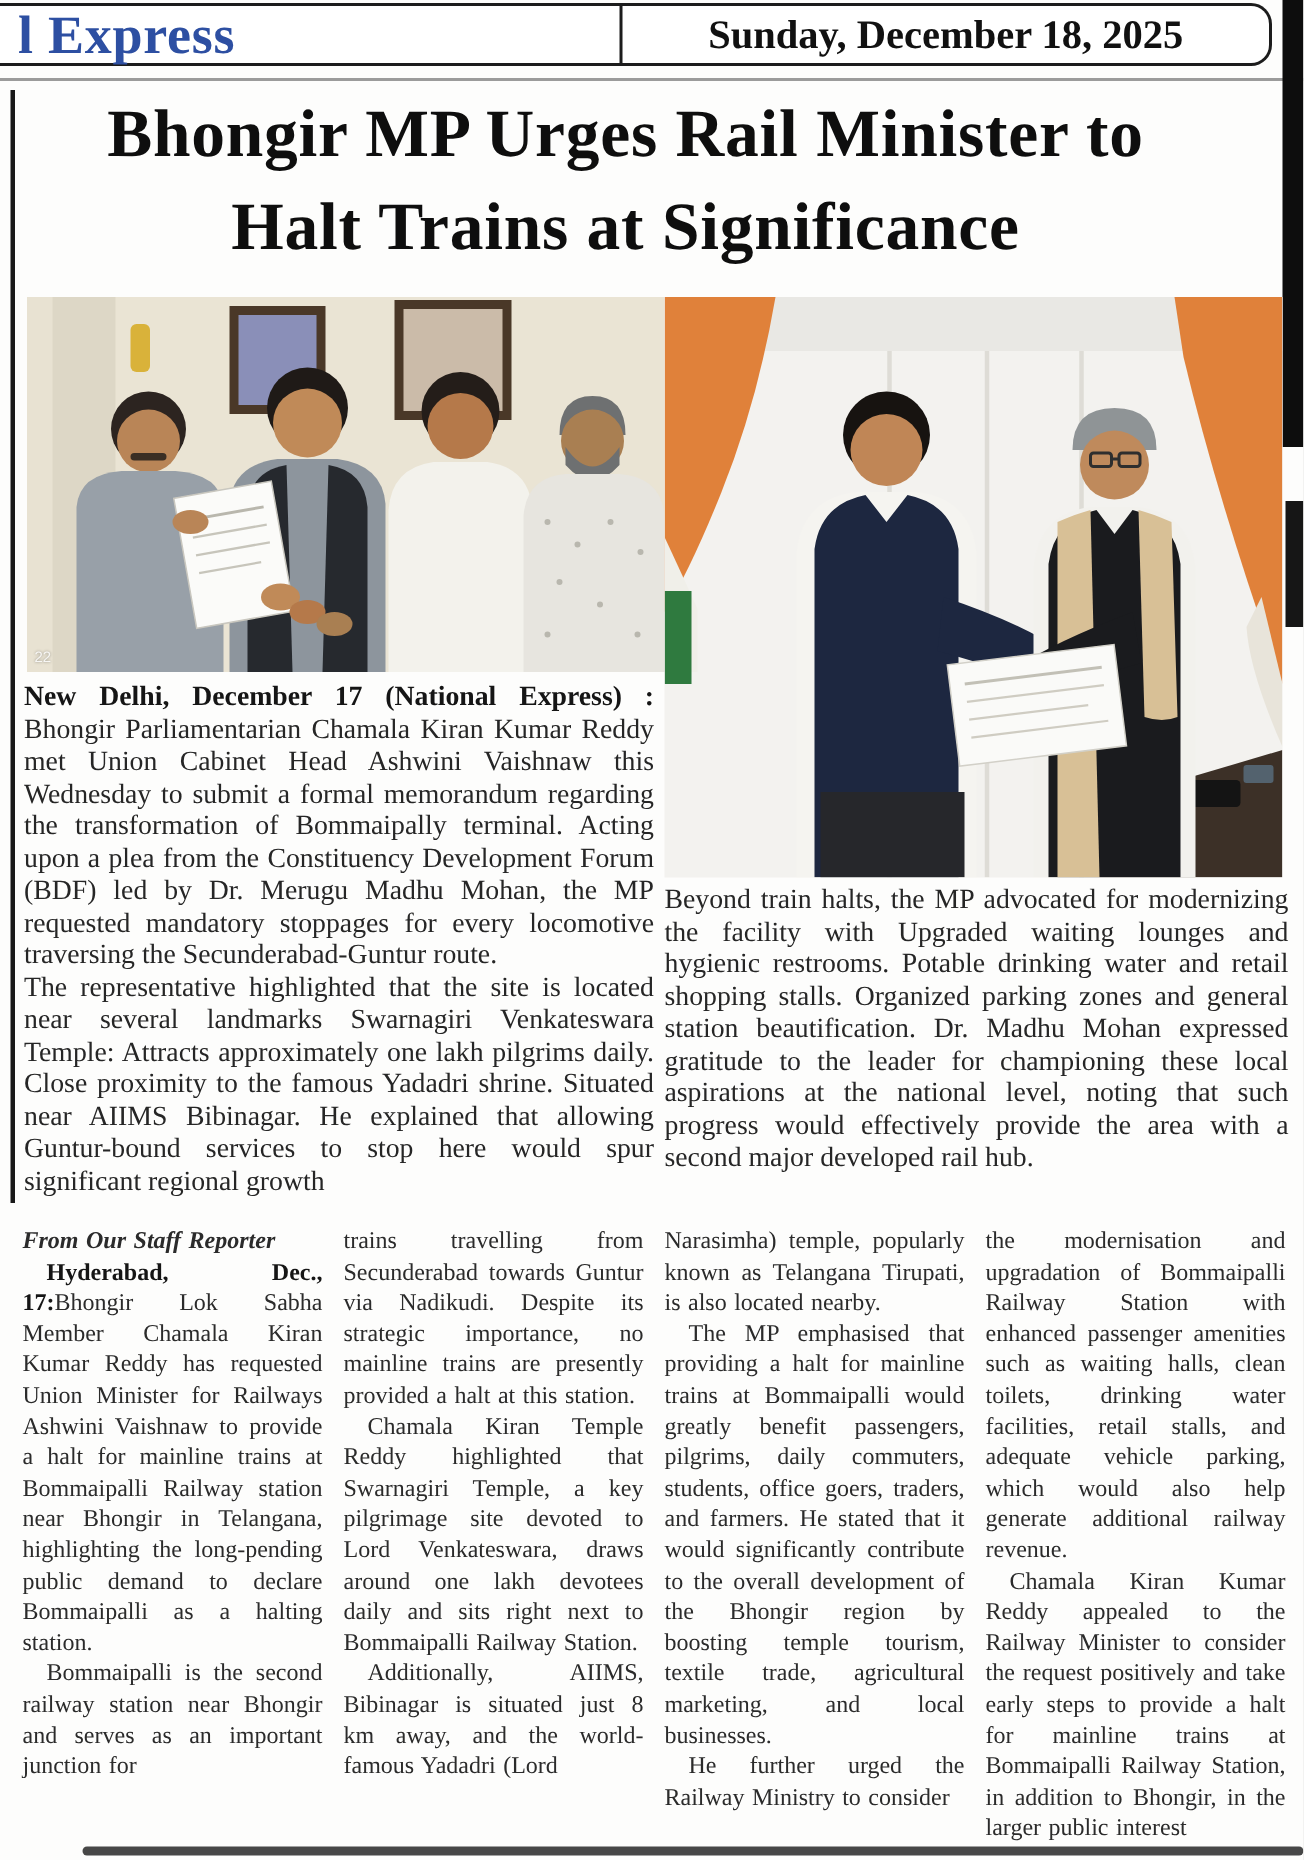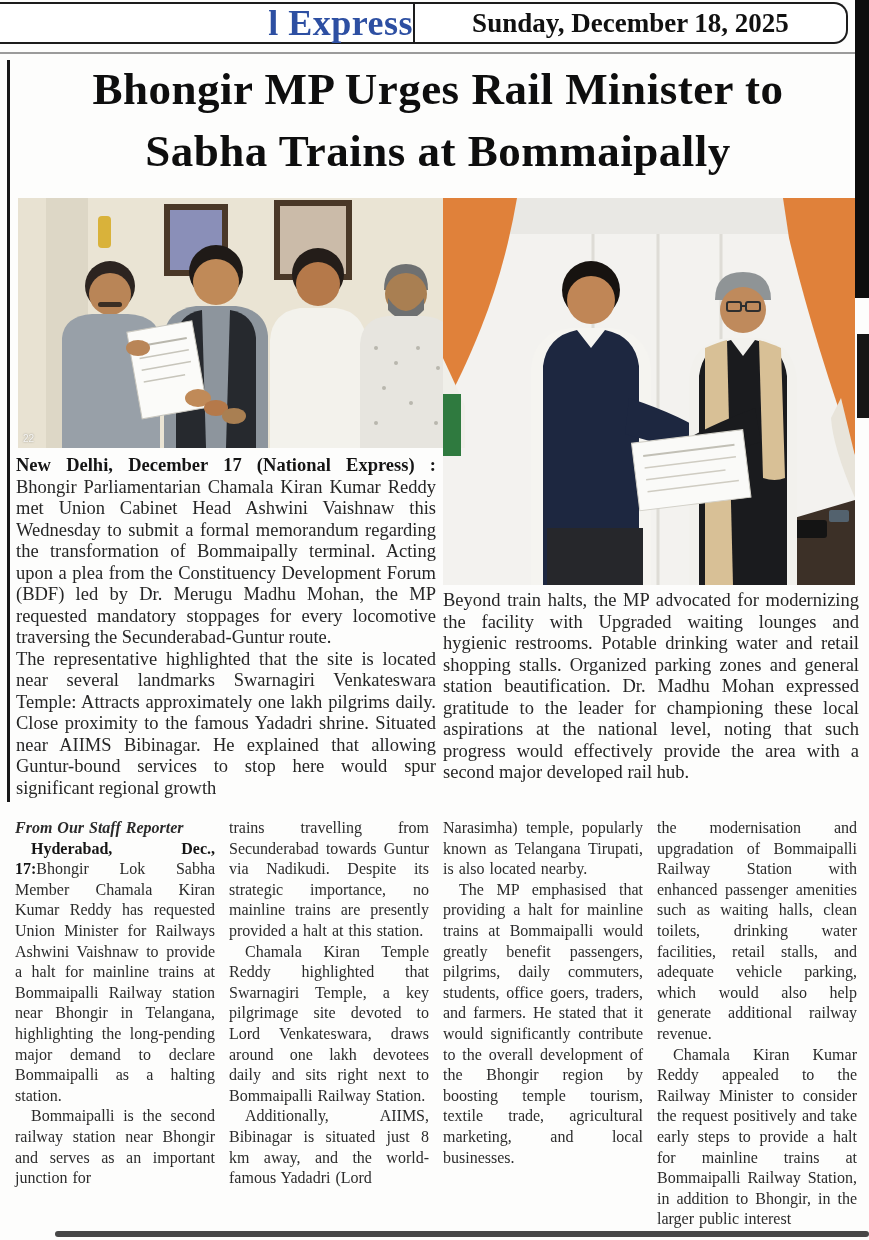--- a/index.html
+++ b/index.html
@@ -9,41 +9,41 @@
     font-family:"Liberation Serif","DejaVu Serif",serif;color:#222;
   }
   
   .header-bar{
     position:absolute;left:0;top:2px;width:848px;height:42px;
     border:2px solid #1c1c1c;border-left:none;border-radius:0 14px 14px 0;
     background:#fff;display:flex;align-items:center;box-sizing:border-box;
   }
   .masthead{
     flex:0 0 413px;font-size:36px;font-weight:bold;letter-spacing:.5px;
-    padding-left:12px;box-sizing:border-box;white-space:nowrap;overflow:hidden;text-align:right;
+    padding-left:12px;box-sizing:border-box;white-space:nowrap;overflow:hidden;
   }
   .datebox{
     flex:1;height:100%;border-left:2px solid #1c1c1c;display:flex;
     align-items:center;justify-content:center;font-size:27px;font-weight:bold;color:#111;
     white-space:nowrap;
   }
   .header-rule{position:absolute;left:0;top:52px;width:869px;height:2px;background:#9b9b9b;}
   
   .edge-strip-top{position:absolute;right:0;top:0;width:14px;height:298px;background:#0d0d0d;}
   .edge-strip-mid{position:absolute;right:0;top:334px;width:12px;height:84px;background:#161616;}
   .left-rule{position:absolute;left:7px;top:60px;width:3px;height:742px;background:#181818;}
   .bottom-bar{position:absolute;left:55px;top:1231px;width:814px;height:6px;background:#474747;border-radius:3px;}
   
   .headline{
-    position:absolute;left:28px;top:58px;width:820px;text-align:center;
+    position:absolute;left:7px;top:58px;width:820px;text-align:center;
     font-size:45px;font-weight:bold;line-height:1.38;color:#0e0e0e;letter-spacing:.5px;
   }
   
   .photo{position:absolute;overflow:hidden;background:#e8e2d2;}
-  .photo-left{left:18px;top:198px;width:448px;height:250px;padding-left:11px;}
+  .photo-left{left:18px;top:198px;width:448px;height:250px;}
   .photo-right{left:443px;top:198px;width:412px;height:387px;background:#f3f2ef;}
   .photo svg{display:block;width:100%;height:100%;}
   .watermark{
     position:absolute;left:5px;bottom:4px;font-family:"Liberation Sans",sans-serif;
     font-size:10px;color:rgba(255,255,255,.85);text-shadow:0 0 2px rgba(0,0,0,.4);
   }
   
   .lead-left{position:absolute;left:16px;top:455px;width:420px;}
   .lead-right{position:absolute;left:443px;top:590px;width:416px;}
   .lead-left p,.lead-right p{
@@ -68,21 +68,21 @@
     <div class="datebox">Sunday, December 18, 2025</div>
   </div>
   <div class="header-rule"></div>
   <div class="edge-strip-top"></div>
   <div class="edge-strip-mid"></div>
   <div class="left-rule"></div>
   <div class="bottom-bar"></div>
 
   <div class="headline">
     <div>Bhongir MP Urges Rail Minister to</div>
-    <div>Sabha Trains at Bommaipally</div>
+    <div>Halt Trains at Significance</div>
   </div>
 
   <div class="photo photo-left">
     <svg viewBox="0 0 414 250">
       <rect x="0" y="0" width="414" height="250" fill="#eae4d4"></rect>
       <rect x="0" y="0" width="42" height="250" fill="#ddd7c6"></rect>
       <rect x="52" y="18" width="13" height="32" rx="4" fill="#d9b23a"></rect>
 
       <rect x="118" y="6" width="64" height="72" fill="#4a3828"></rect>
       <rect x="124" y="12" width="52" height="60" fill="#8a8fb8"></rect>
@@ -188,31 +188,32 @@
     <p>The representative highlighted that the site is located near several landmarks Swarnagiri Venkateswara Temple: Attracts approximately one lakh pilgrims daily. Close proximity to the famous Yadadri shrine. Situated near AIIMS Bibinagar. He explained that allowing Guntur-bound services to stop here would spur significant regional growth</p>
   </div>
 
   <div class="lead-right">
     <p>Beyond train halts, the MP advocated for modernizing the facility with Upgraded waiting lounges and hygienic restrooms. Potable drinking water and retail shopping stalls. Organized parking zones and general station beautification. Dr. Madhu Mohan expressed gratitude to the leader for championing these local aspirations at the national level, noting that such progress would effectively provide the area with a second major developed rail hub.</p>
   </div>
 
   <div class="cols">
     <div class="col">
       <p class="byline">From Our Staff Reporter</p>
-      <p class="indent"><span class="b">Hyderabad, Dec., 17:</span><span>Bhongir Lok Sabha Member Chamala Kiran Kumar Reddy has requested Union Minister for Railways Ashwini Vaishnaw to provide a halt for mainline trains at Bommaipalli Railway station near Bhongir in Telangana, highlighting the long-pending major demand to declare Bommaipalli as a halting station.</span></p>
+      <p class="indent"><span class="b">Hyderabad, Dec., 17:</span><span>Bhongir Lok Sabha Member Chamala Kiran Kumar Reddy has requested Union Minister for Railways Ashwini Vaishnaw to provide a halt for mainline trains at Bommaipalli Railway station near Bhongir in Telangana, highlighting the long-pending public demand to declare Bommaipalli as a halting station.</span></p>
       <p class="indent">Bommaipalli is the second railway station near Bhongir and serves as an important junction for</p>
     </div>
     <div class="col">
       <p>trains travelling from Secunderabad towards Guntur via Nadikudi. Despite its strategic importance, no mainline trains are presently provided a halt at this station.</p>
       <p class="indent">Chamala Kiran Temple Reddy highlighted that Swarnagiri Temple, a key pilgrimage site devoted to Lord Venkateswara, draws around one lakh devotees daily and sits right next to Bommaipalli Railway Station.</p>
       <p class="indent">Additionally, AIIMS, Bibinagar is situated just 8 km away, and the world-famous Yadadri (Lord</p>
     </div>
     <div class="col">
       <p>Narasimha) temple, popularly known as Telangana Tirupati, is also located nearby.</p>
       <p class="indent">The MP emphasised that providing a halt for mainline trains at Bommaipalli would greatly benefit passengers, pilgrims, daily commuters, students, office goers, traders, and farmers. He stated that it would significantly contribute to the overall development of the Bhongir region by boosting temple tourism, textile trade, agricultural marketing, and local businesses.</p>
+      <p class="indent">He further urged the Railway Ministry to consider</p>
     </div>
     <div class="col">
       <p>the modernisation and upgradation of Bommaipalli Railway Station with enhanced passenger amenities such as waiting halls, clean toilets, drinking water facilities, retail stalls, and adequate vehicle parking, which would also help generate additional railway revenue.</p>
       <p class="indent">Chamala Kiran Kumar Reddy appealed to the Railway Minister to consider the request positively and take early steps to provide a halt for mainline trains at Bommaipalli Railway Station, in addition to Bhongir, in the larger public interest</p>
     </div>
   </div>
 
 </div>
 
 </body></html>

